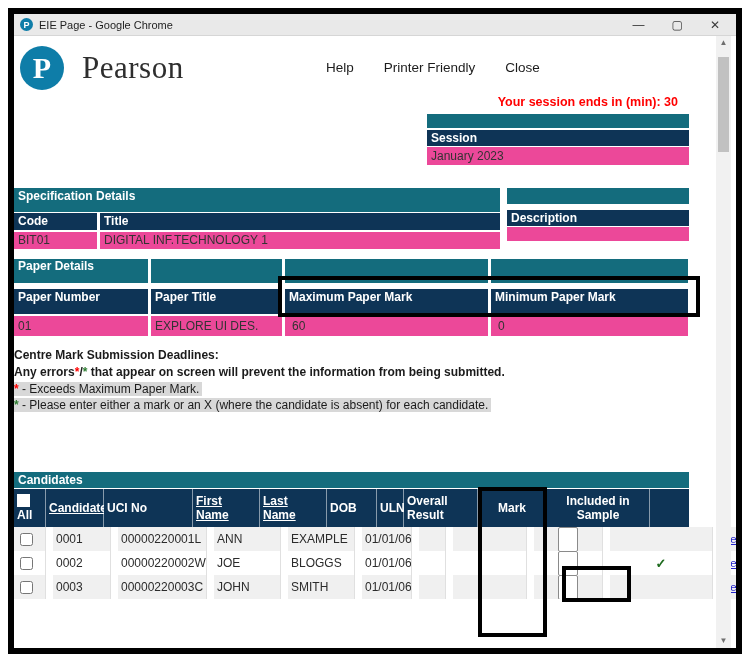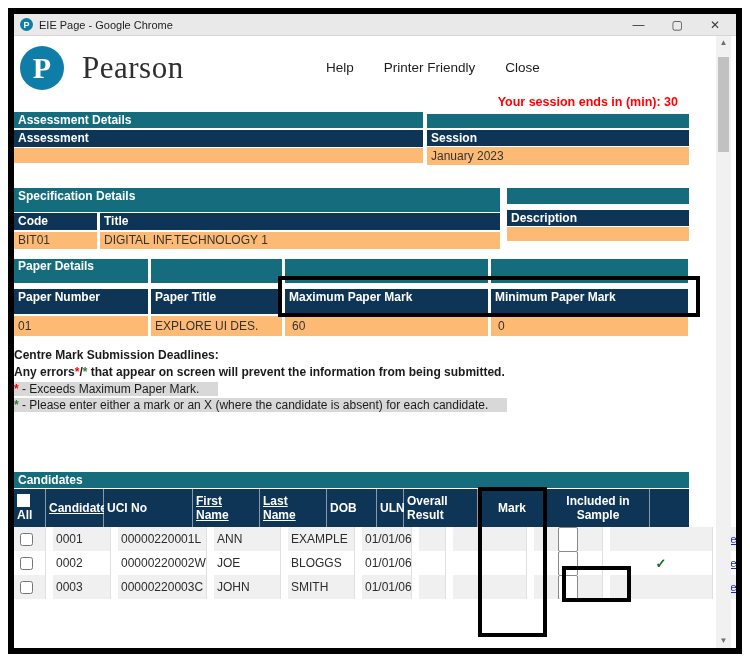--- a/index.html
+++ b/index.html
@@ -23,21 +23,21 @@
 
   .nav { position:absolute; left:312px; top:24px; display:flex; gap:30px; }
   .nav span { font-size:13.5px; color:#1C1C1C; cursor:pointer;text-align:right; }
 
   .session-warning { position:absolute; top:59px; right:58px; color:#FF0000; font-weight:bold; font-size:12.5px; }
 
   
   .bar { font-size:12px; font-weight:bold; color:#fff; padding:0 4px; overflow:hidden; white-space:nowrap; }
   .teal { background:#146C7D; }
   .navy { background:#0E3456; }
-  .grayrow { background:#fdba74; color:#333; font-size:12px; padding:0 4px; overflow:hidden; white-space:nowrap; }
+  .grayrow { background:#ec4899; color:#333; font-size:12px; padding:0 4px; overflow:hidden; white-space:nowrap; }
 
   .tbl-assessment { position:absolute; left:0; top:76px; width:409px; }
   .tbl-assessment .teal { height:16px; line-height:16px; margin-bottom:2px; }
   .tbl-assessment .navy { height:17px; line-height:17px; margin-bottom:1px; }
   .tbl-assessment .grayrow { height:15px; line-height:15px; }
 
   .tbl-session { position:absolute; left:413px; top:78px; width:262px; }
   .tbl-session .teal { height:14px; margin-bottom:2px; }
   .tbl-session .navy { height:16px; line-height:16px; margin-bottom:1px; }
   .tbl-session .grayrow { height:18px; line-height:18px; }
@@ -54,21 +54,21 @@
   .tbl-desc .grayrow { height:14px; }
 
   .tbl-paper { position:absolute; left:0; top:223px; width:675px; }
   .paper-grid { display:grid; grid-template-columns:134px 131px 203px 197px; column-gap:3px; }
   .tbl-paper .teal { height:24px; line-height:14px; margin-bottom:3px; }
   .tbl-paper .navy { height:25px; line-height:17px; margin-bottom:1px; }
   .tbl-paper .grayrow { height:20px; line-height:20px; }
 
   .notes { position:absolute; left:0; top:312px; width:690px; font-size:12px; color:#1B1B1B; }
   .notes .bold-line { font-weight:bold; margin-bottom:3px; }
-  .note-hl { display:inline-block; background:#D8D8D8; margin-bottom:2px; padding-right:19px; }
+  .note-hl { display:inline-block; background:#D8D8D8; margin-bottom:2px; padding-right:3px; }
   .star-red { color:#FF0000; font-weight:bold; }
   .star-green { color:#2E7D32; font-weight:bold; }
 
   
   .tbl-cand { position:absolute; left:0; top:436px; width:675px; }
   .tbl-cand .teal { height:16px; line-height:16px; margin-bottom:1px; }
   .cand-grid { display:grid; grid-template-columns:32px 58px 89px 67px 67px 50px 27px 74px 69px 103px 39px; }
   .cand-head { height:38px; }
   .cand-head > div { background:#0E3456; color:#fff; font-weight:bold; font-size:12px; padding:2px 3px; border-right:1px solid rgba(255,255,255,0.5); display:flex; flex-direction:column; justify-content:center; }
   .cand-head > div:last-child { border-right:none; }
@@ -125,25 +125,20 @@
     </div>
 
     <div class="nav">
       <span>Help</span>
       <span>Printer Friendly</span>
       <span>Close</span>
     </div>
 
     <div class="session-warning">Your session ends in (min): 30</div>
 
-    <div class="tbl-assessment">
-      <div class="bar teal">Assessment Details</div>
-      <div class="bar navy">Assessment</div>
-      <div class="grayrow"></div>
-    </div>
 
     <div class="tbl-session">
       <div class="bar teal"></div>
       <div class="bar navy">Session</div>
       <div class="grayrow">January 2023</div>
     </div>
 
     <div class="tbl-spec">
       <div class="bar teal">Specification Details</div>
       <div class="spec-grid" style="margin-bottom:1px;">

